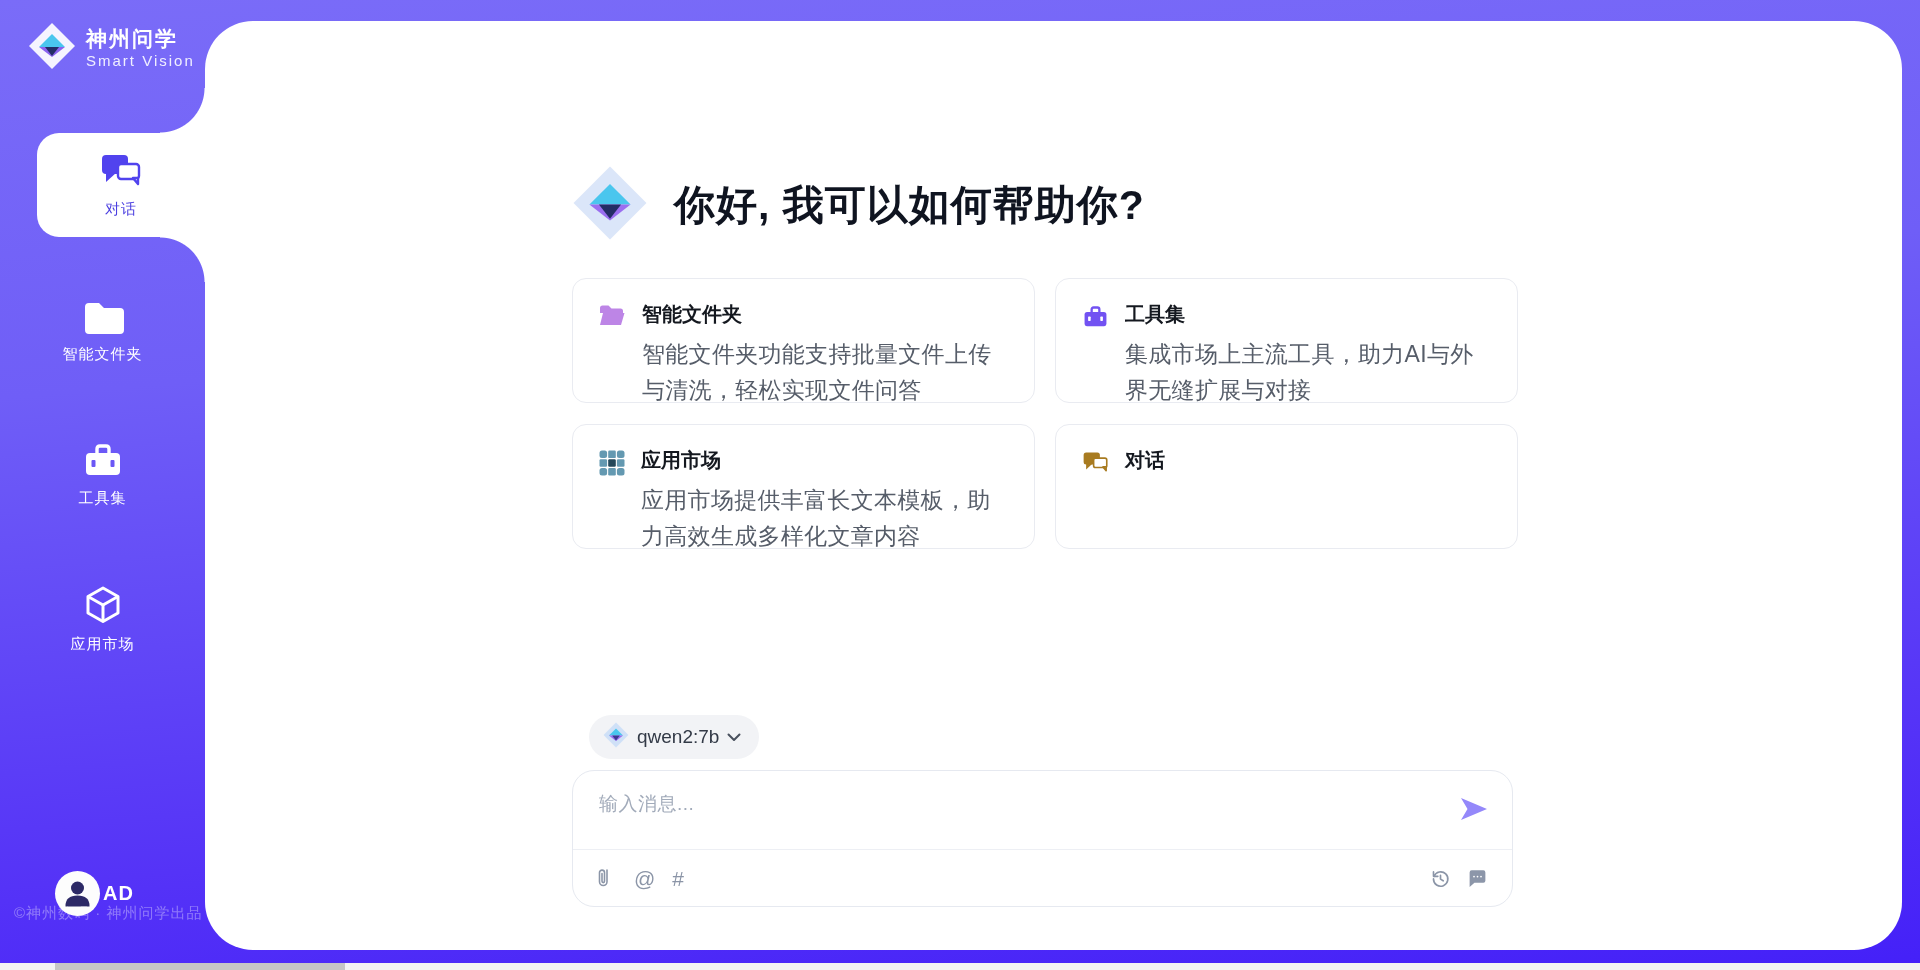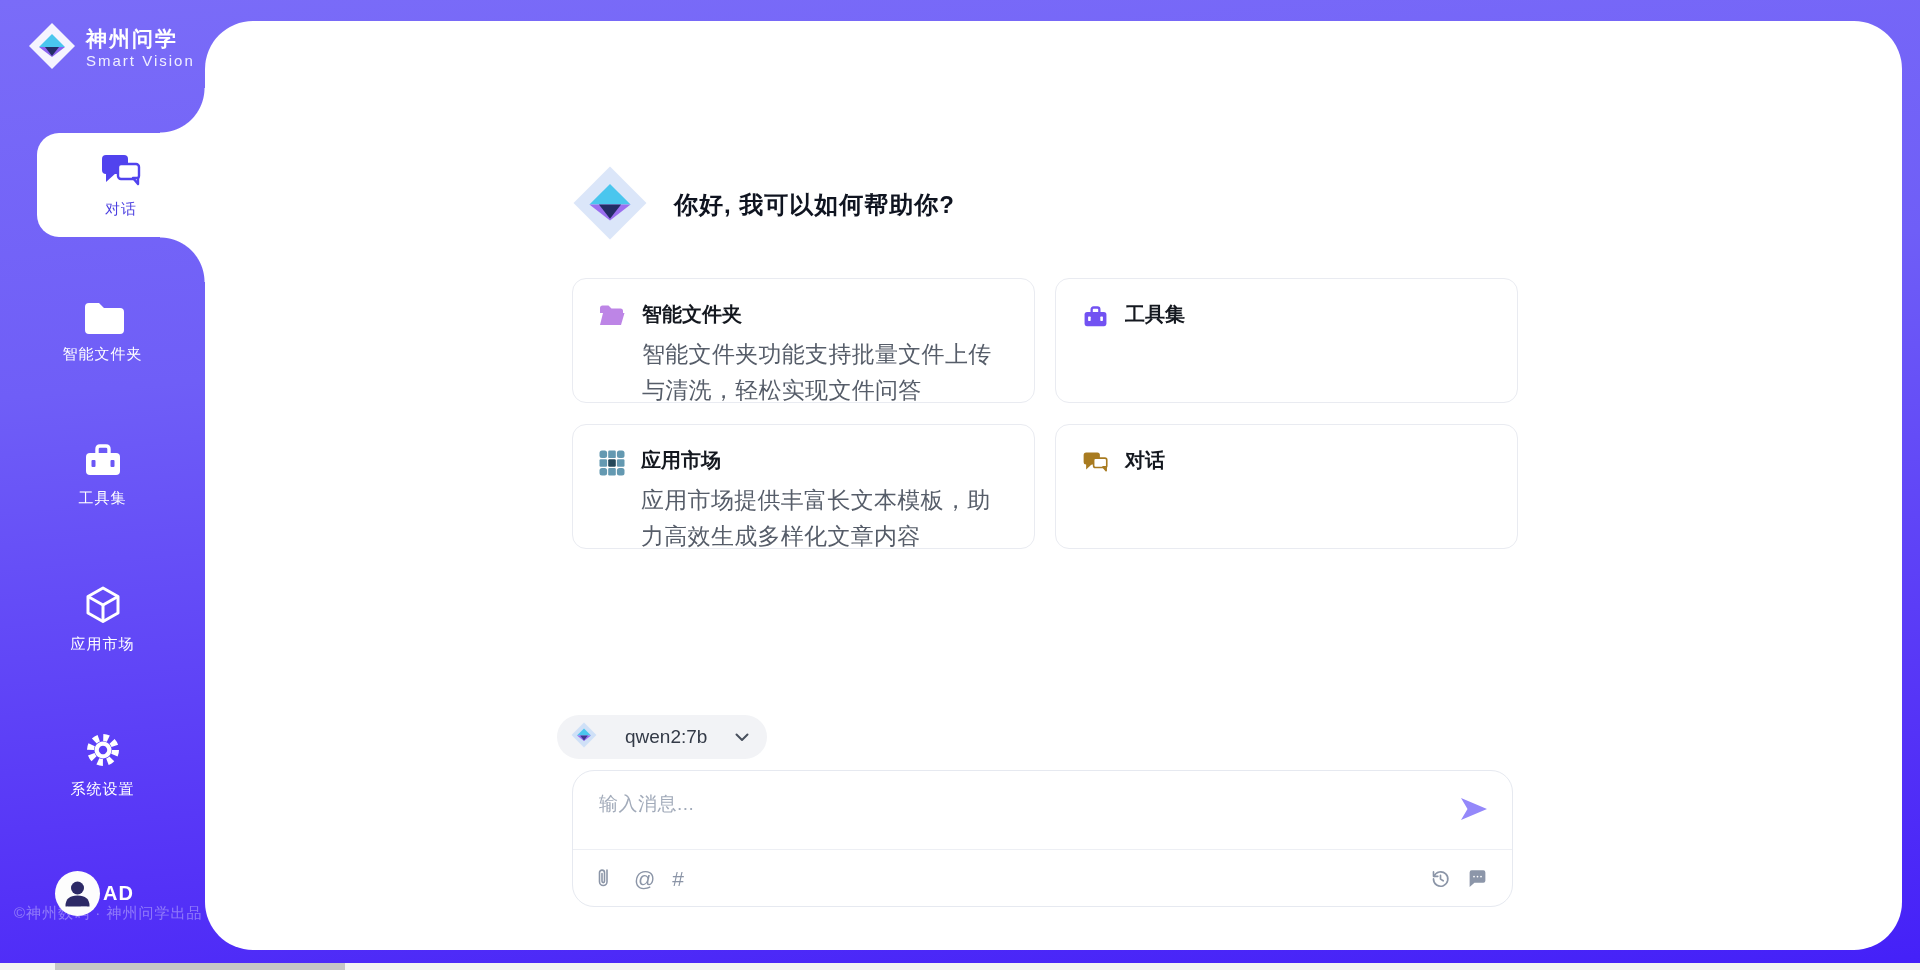--- a/index.html
+++ b/index.html
@@ -39,37 +39,37 @@
   .avatar { width:45px; height:45px; border-radius:50%; background:#fdfdfd; display:flex; align-items:center; justify-content:center; }
   .user-name { color:#fff; font-size:20px; font-weight:600; letter-spacing:1px; }
   .copyright { position:absolute; left:14px; top:904px; font-size:15px; color:rgba(255,255,255,.35); letter-spacing:1px; white-space:nowrap; }
 
   
   .panel {
     position:absolute; left:205px; top:21px; width:1697px; height:929px;
     background:#ffffff; border-radius:48px;
   }
   .greeting { position:absolute; left:367px; top:142px; height:84px; display:flex; align-items:center; gap:26px; }
-  .greeting h1 { font-size:24px; font-weight:800; color:#0f1420; letter-spacing:1px; }
+  .greeting h1 { font-size:41px; font-weight:800; color:#0f1420; letter-spacing:1px; }
 
   .cards {
     position:absolute; left:367px; top:257px; width:946px;
     display:grid; grid-template-columns:463px 463px; column-gap:20px; row-gap:21px;
   }
   .card {
     height:125px; border:1px solid #e9ebf1; border-radius:14px; background:#fff;
     padding:22px 26px; display:flex; gap:16px; cursor:pointer;
   }
   .card .cicon { flex:0 0 auto; margin-top:3px; }
   .card h3 { font-size:20px; font-weight:700; color:#14181f; margin-bottom:9px; }
   .card p { font-size:23px; color:#565d69; line-height:1.55; letter-spacing:.3px; }
 
   .model-pill {
-    position:absolute; left:352px; top:694px; height:44px;
-    display:inline-flex; align-items:center; gap:28px;
+    position:absolute; left:384px; top:694px; height:44px;
+    display:inline-flex; align-items:center; gap:8px;
     background:#f2f3f6; border-radius:24px; padding:0 18px 0 14px; cursor:pointer;
   }
   .model-pill .mlabel { font-size:19px; color:#333a47; }
 
   .composer {
     position:absolute; left:367px; top:749px; width:941px; height:137px;
     border:1.5px solid #e6e9f0; border-radius:22px; background:#fff;
   }
   .composer textarea {
     position:absolute; left:0; top:0; width:860px; height:76px; resize:none; border:none; outline:none;
@@ -147,29 +147,20 @@
     <span class="nicon">
       <svg width="40" height="40" viewBox="0 0 40 40" fill="none" stroke="#ffffff" stroke-width="3" stroke-linejoin="round">
         <path d="M20,3 L35,11.5 V28 L20,36.5 L5,28 V11.5 Z"></path>
         <path d="M5,11.5 L20,20 L35,11.5"></path>
         <path d="M20,20 V36.5"></path>
       </svg>
     </span>
     <span class="nlabel">应用市场</span>
   </div>
 
-  <div class="nav-item" style="top:723px">
-    <span class="nicon">
-      <svg width="40" height="40" viewBox="0 0 40 40">
-        <circle cx="20" cy="20" r="12.5" fill="none" stroke="#ffffff" stroke-width="7" stroke-dasharray="5.2 4.6"></circle>
-        <path fill-rule="evenodd" fill="#ffffff" d="M20,11.5 a8.5,8.5 0 1 0 0.001,0 Z M20,15.8 a4.2,4.2 0 1 1 -0.001,0 Z"></path>
-      </svg>
-    </span>
-    <span class="nlabel">系统设置</span>
-  </div>
 
   <div class="user">
     <span class="avatar">
       <svg width="45" height="45" viewBox="0 0 45 45">
         <circle cx="22.5" cy="17" r="6.5" fill="#2d2a66"></circle>
         <path d="M10.5,35 q0,-10.5 12,-10.5 q12,0 12,10.5 v0.5 h-24 z" fill="#2d2a66"></path>
       </svg>
     </span>
     <span class="user-name">AD</span>
   </div>
@@ -210,20 +201,21 @@
       <span class="cicon">
         <svg width="27" height="25" viewBox="0 0 42 38">
           <path d="M15,12 v-4 q0,-3 3,-3 h6 q3,0 3,3 v4" fill="none" stroke="#7252f2" stroke-width="3.6"></path>
           <rect x="4" y="12" width="34" height="22" rx="4" fill="#7252f2"></rect>
           <rect x="9.5" y="19" width="4" height="7" rx="1" fill="#ffffff"></rect>
           <rect x="28.5" y="19" width="4" height="7" rx="1" fill="#ffffff"></rect>
         </svg>
       </span>
       <div>
         <h3>工具集</h3>
+        <p>集成市场上主流工具，助力AI与外界无缝扩展与对接</p>
       </div>
     </div>
 
     <div class="card">
       <span class="cicon">
         <svg width="26" height="26" viewBox="0 0 26 26">
           <rect x="0.5" y="0.5" width="7.6" height="7.6" rx="2.5" fill="#6499b1"></rect>
           <rect x="9.2" y="0.5" width="7.6" height="7.6" rx="1.2" fill="#6499b1"></rect>
           <rect x="17.9" y="0.5" width="7.6" height="7.6" rx="2.5" fill="#6499b1"></rect>
           <rect x="0.5" y="9.2" width="7.6" height="7.6" rx="1.2" fill="#6499b1"></rect>

